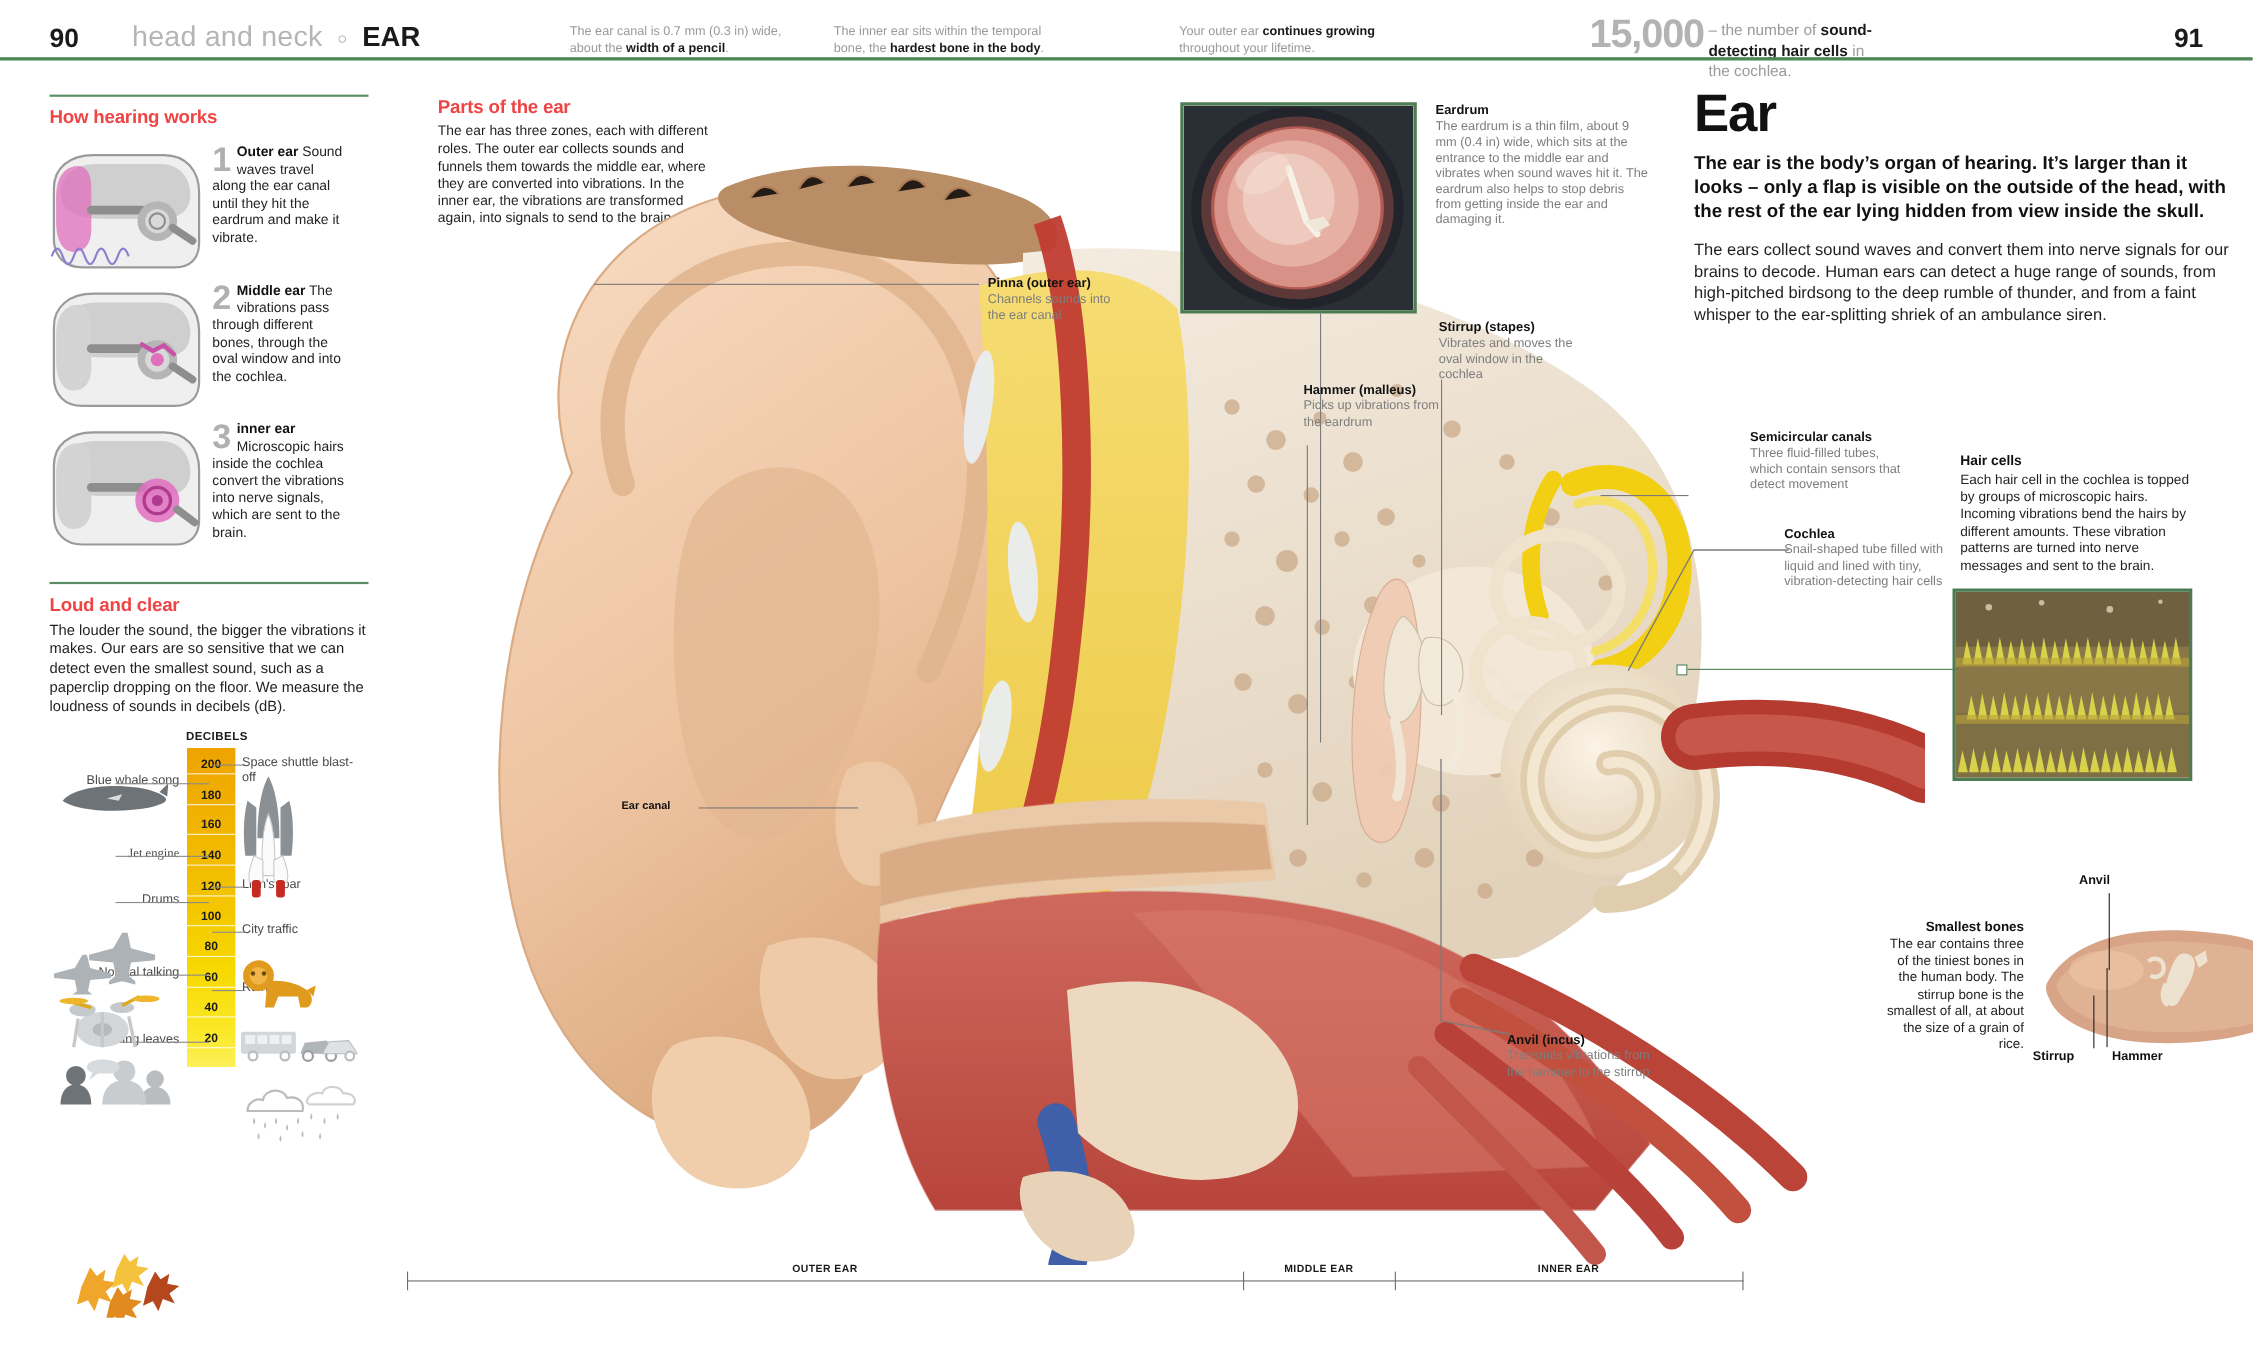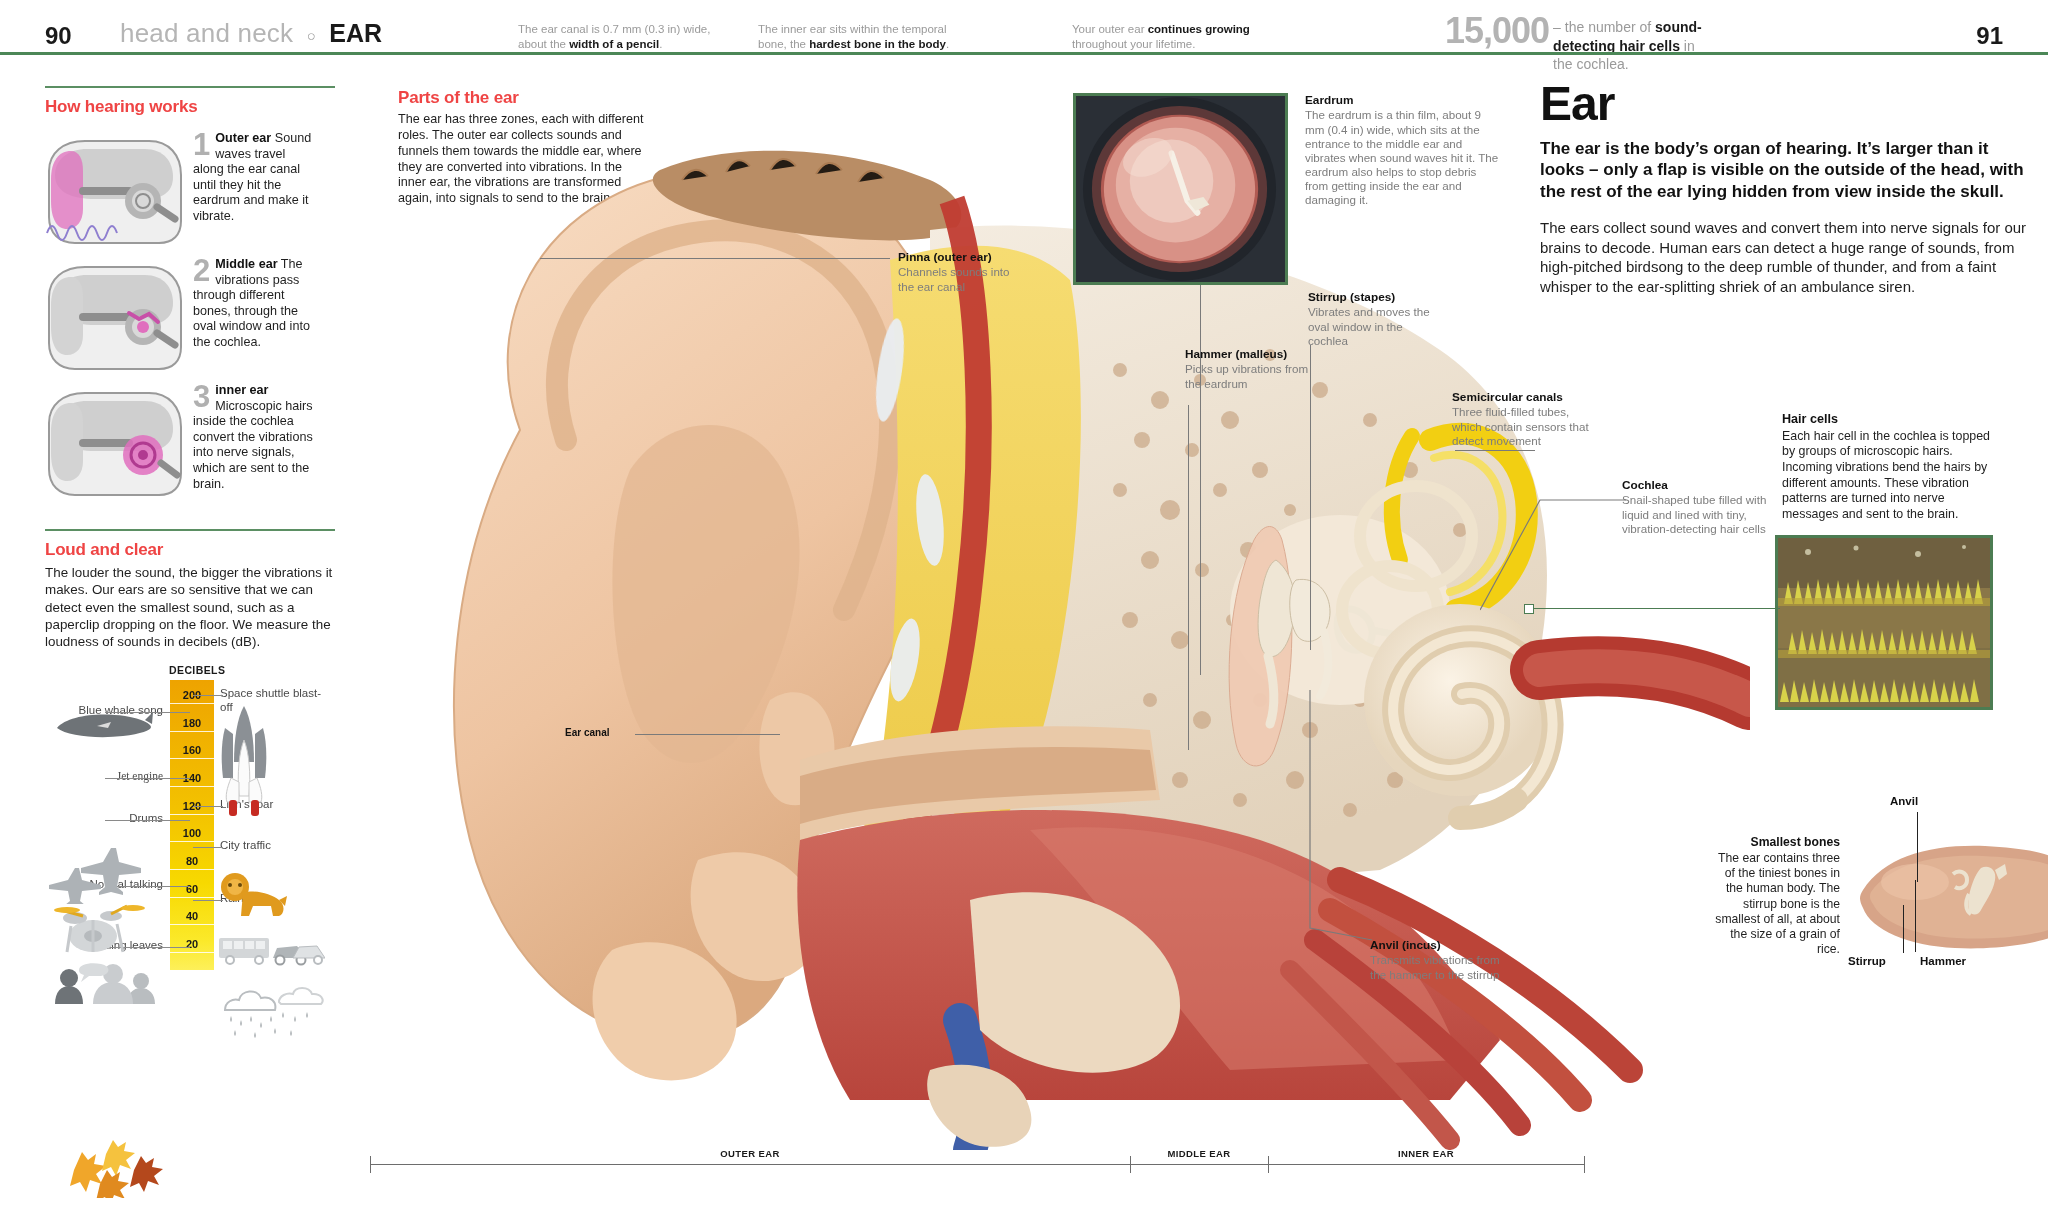--- a/index.html
+++ b/index.html
@@ -632,21 +632,21 @@
     <span>Picks up vibrations from the eardrum</span>
   </div>
   <div class="lead v" style="left:1188px;top:405px;height:345px;"></div>
 
   <div class="callout" style="left:1308px;top:290px;width:130px;">
     <b>Stirrup (stapes)</b>
     <span>Vibrates and moves the oval window in the cochlea</span>
   </div>
   <div class="lead v" style="left:1310px;top:345px;height:305px;"></div>
 
-  <div class="callout" style="left:1452px;top:390px;width:145px;">
+  <div class="callout" style="left:1591px;top:390px;width:145px;">
     <b>Semicircular canals</b>
     <span>Three fluid-filled tubes, which contain sensors that detect movement</span>
   </div>
   <div class="lead h" style="left:1455px;top:450px;width:80px;"></div>
 
   <div class="callout" style="left:1622px;top:478px;width:160px;">
     <b>Cochlea</b>
     <span>Snail-shaped tube filled with liquid and lined with tiny, vibration-detecting hair cells</span>
   </div>
   <svg style="position:absolute;left:1480px;top:480px;width:150px;height:140px" viewBox="0 0 150 140">

